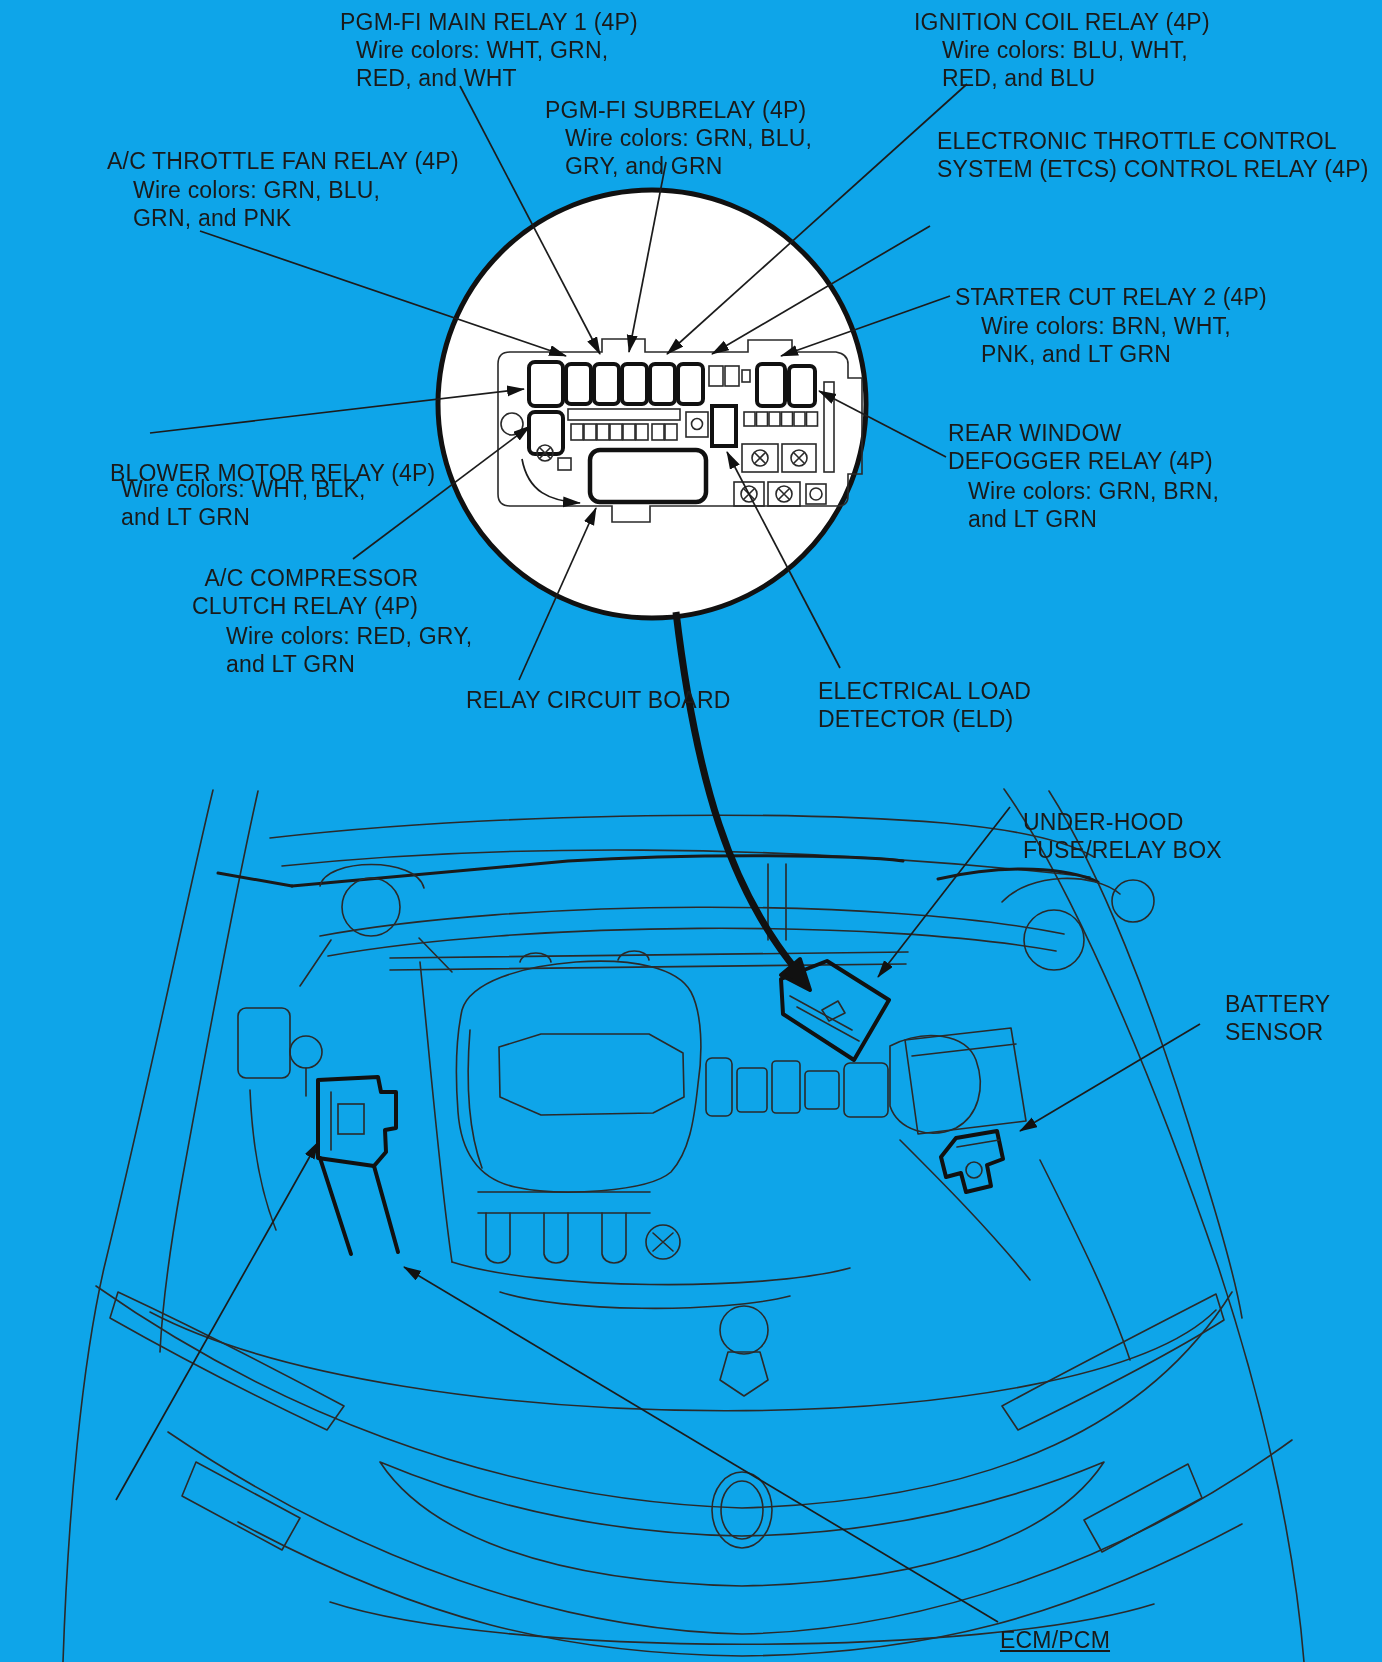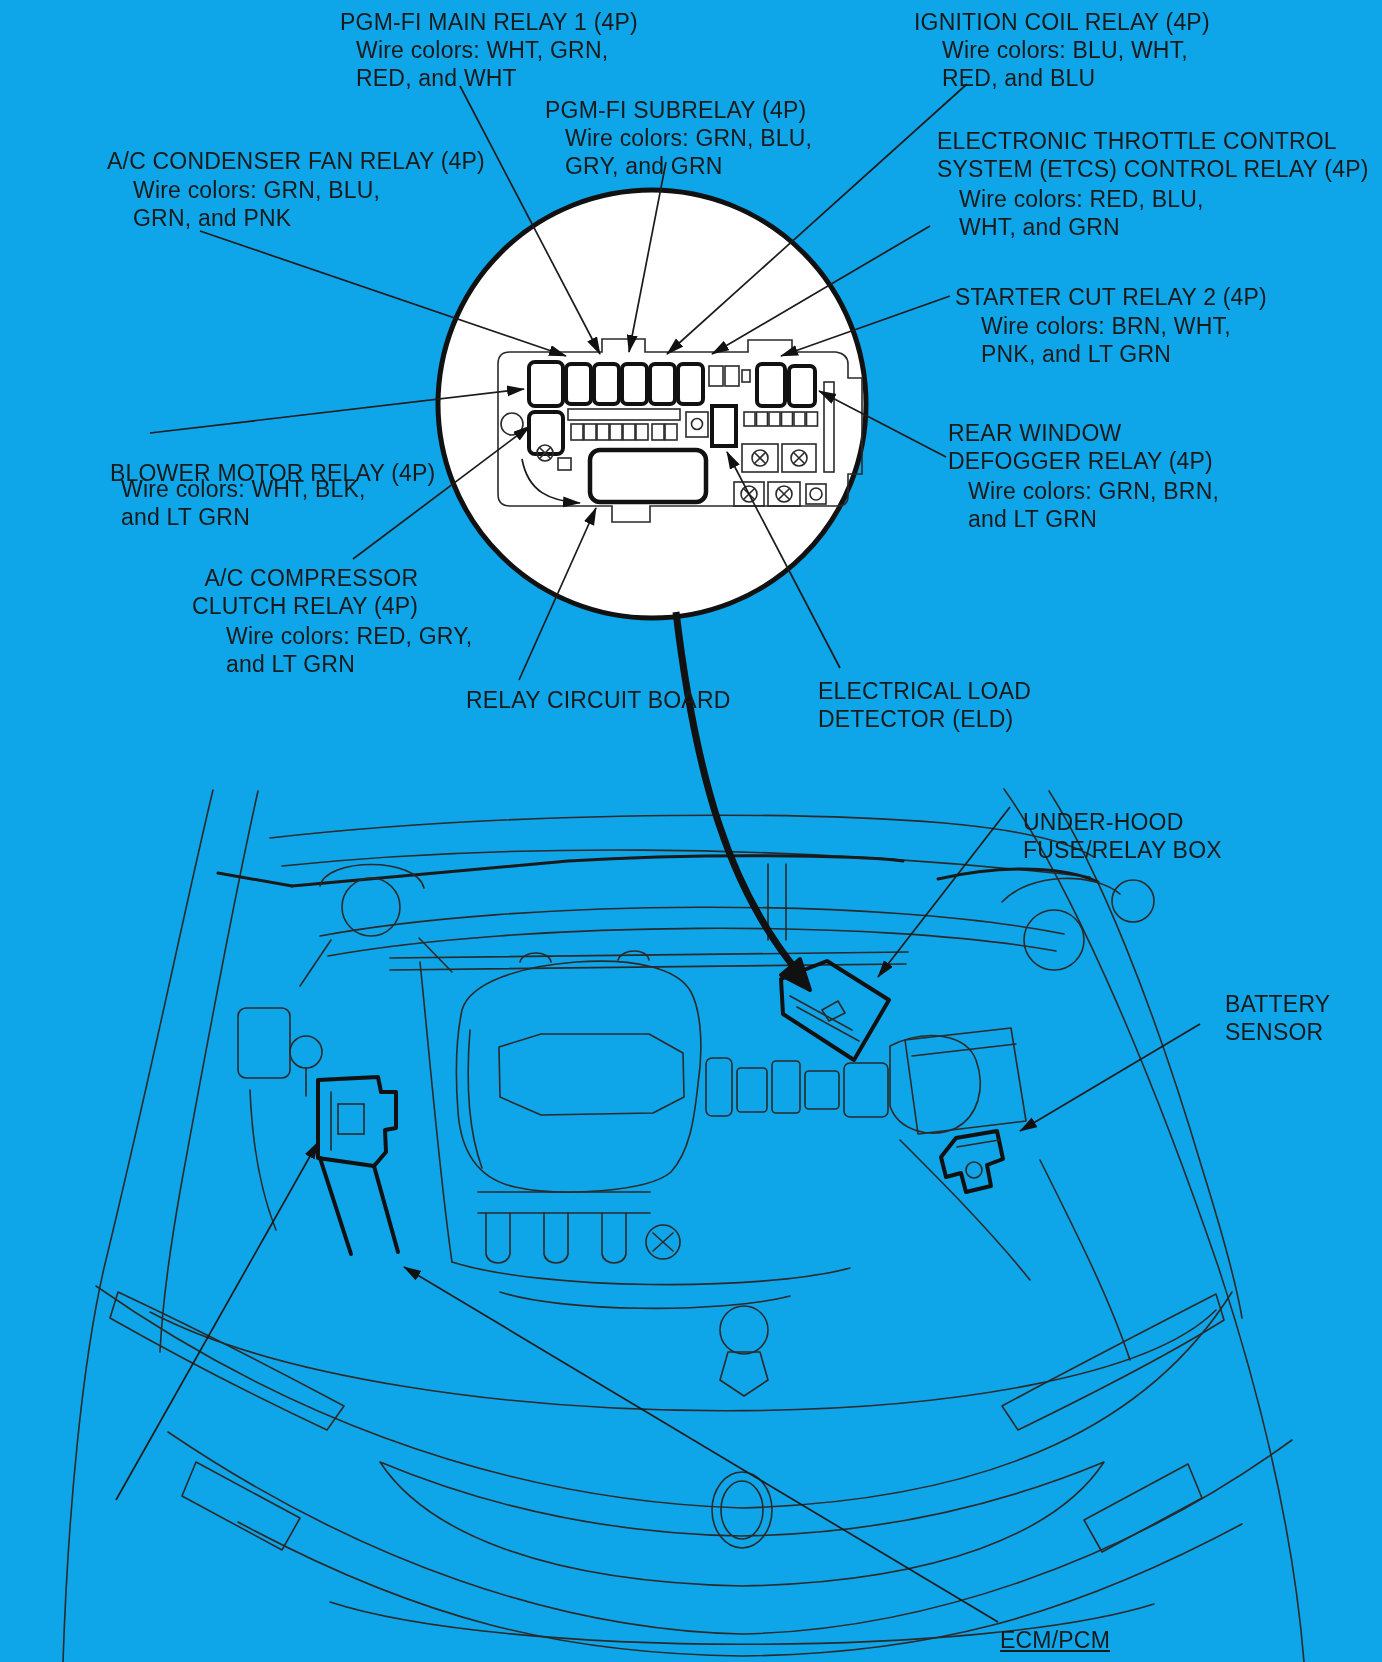--- a/index.html
+++ b/index.html
@@ -232,28 +232,26 @@
 RED, and WHT</div>
 
   <div class="lbl" style="left:914px;top:8px;">IGNITION COIL RELAY (4P)</div>
   <div class="lbl" style="left:930px;top:36px;margin-left:12px;">Wire colors: BLU, WHT,
 RED, and BLU</div>
 
   <div class="lbl" style="left:545px;top:96px;">PGM-FI SUBRELAY (4P)</div>
   <div class="lbl" style="left:565px;top:124px;">Wire colors: GRN, BLU,
 GRY, and GRN</div>
 
-  <div class="lbl" style="left:107px;top:147px;">A/C CONDENSER FAN RELAY (4P)</div>
+  <div class="lbl" style="left:107px;top:147px;">A/C THROTTLE FAN RELAY (4P)</div>
   <div class="lbl" style="left:133px;top:176px;">Wire colors: GRN, BLU,
 GRN, and PNK</div>
 
   <div class="lbl" style="left:937px;top:127px;">ELECTRONIC THROTTLE CONTROL
 SYSTEM (ETCS) CONTROL RELAY (4P)</div>
-  <div class="lbl" style="left:959px;top:185px;">Wire colors: RED, BLU,
-WHT, and GRN</div>
 
   <div class="lbl" style="left:955px;top:283px;">STARTER CUT RELAY 2 (4P)</div>
   <div class="lbl" style="left:981px;top:312px;">Wire colors: BRN, WHT,
 PNK, and LT GRN</div>
 
   <div class="lbl" style="left:110px;top:446px;margin-top:13px;">BLOWER MOTOR RELAY (4P)</div>
   <div class="lbl" style="left:121px;top:475px;">Wire colors: WHT, BLK,
 and LT GRN</div>
 
   <div class="lbl" style="left:948px;top:419px;">REAR WINDOW

